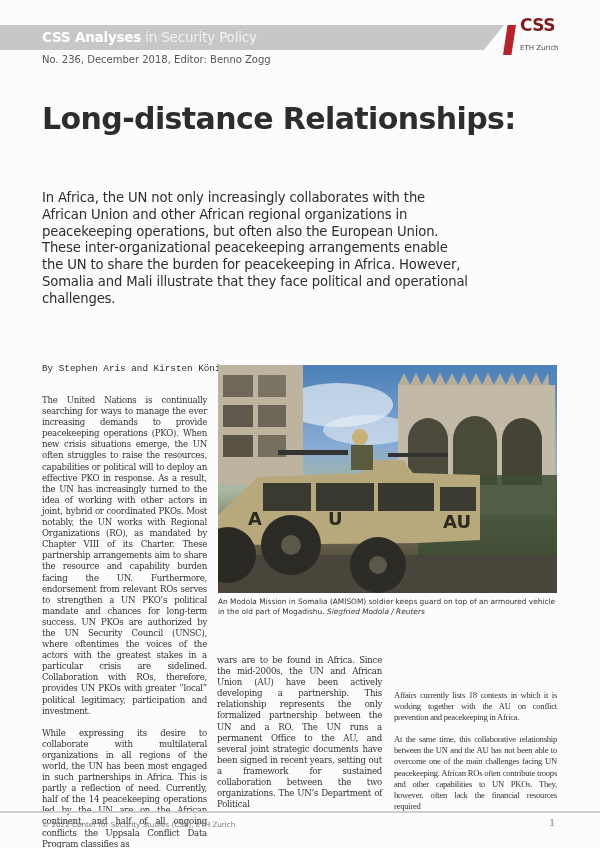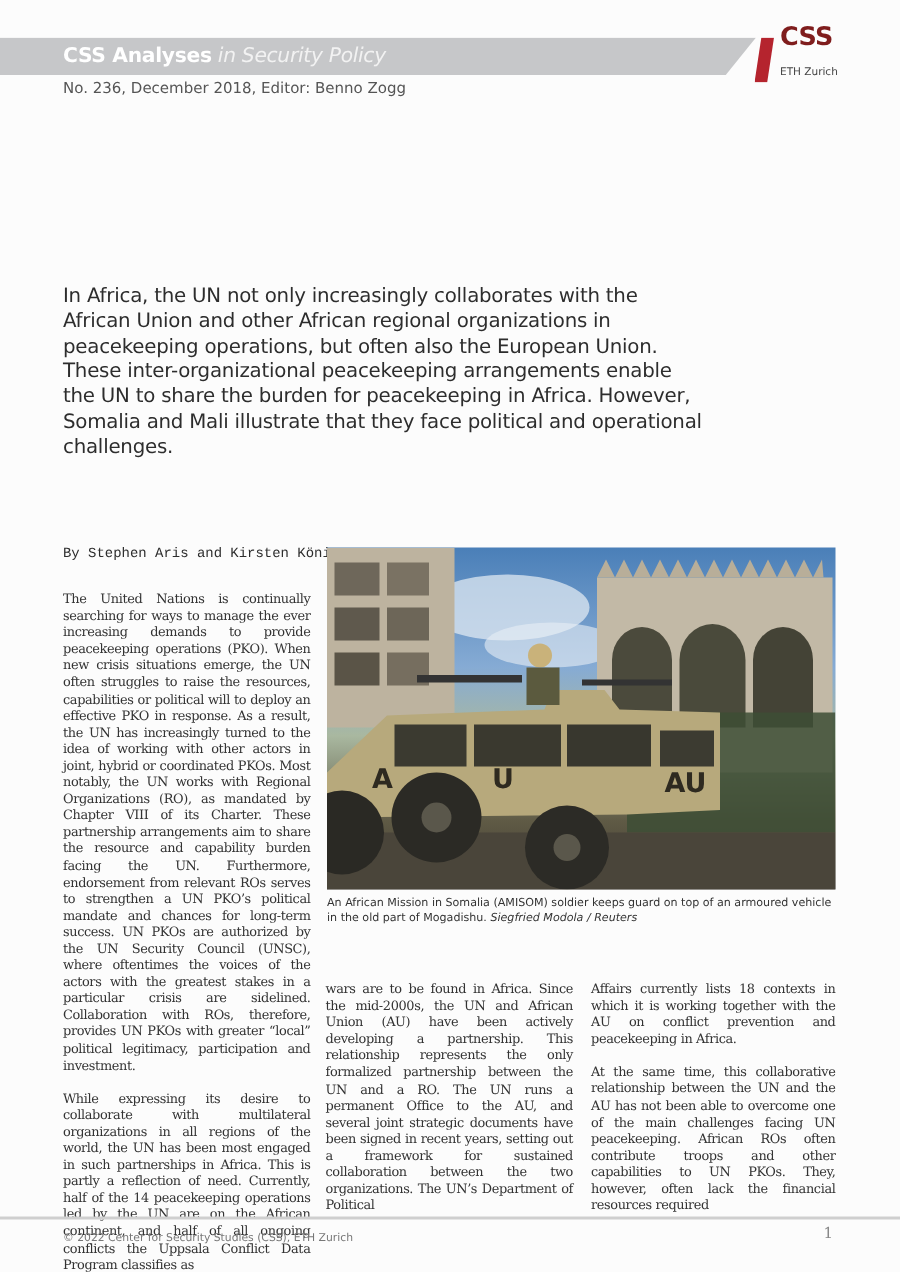--- a/index.html
+++ b/index.html
@@ -14,21 +14,21 @@
   .band {
     left: 0; top: 25px; width: 504px; height: 25px;
     background: #c6c7c9;
     clip-path: polygon(0 0, 100% 0, 96% 100%, 0 100%);
   }
   .band-title {
     left: 42px; top: 29px; font-size: 13.5px; color: #ffffff; white-space: nowrap;
     letter-spacing: -0.2px;
   }
   .band-title b { font-weight: bold; }
-  .band-title span.light { font-weight: normal; color: #f2f2f2; font-style: italic; }
+  .band-title span.light { font-weight: normal; color: #f2f2f2; }
   .red-bar {
     left: 503px; top: 25px; width: 13px; height: 30px; background: #b5242e;
     clip-path: polygon(35% 0, 100% 0, 65% 100%, 0 100%);
   }
   .logo-css {
     left: 520px; top: 15px; font-size: 17px; font-weight: bold; color: #7f1d1d; letter-spacing: -0.5px;
   }
   .logo-eth {
     left: 520px; top: 44px; font-size: 7px; color: #444; white-space: nowrap;
   }
@@ -53,21 +53,21 @@
 
   
   .col {
     font-family: "DejaVu Serif", "Liberation Serif", serif;
     font-size: 8.6px; line-height: 11.1px; color: #333;
     text-align: justify; hyphens: auto; letter-spacing: -0.25px;
   }
   .col p { margin: 0 0 11px 0; }
   .col1 { left: 42px; top: 395px; width: 165px; }
   .col2 { left: 217px; top: 655px; width: 165px; }
-  .col3 { left: 394px; top: 655px; width: 163px; }
+  .col3 { left: 394px; top: 690px; width: 163px; font-family: Liberation Serif, serif; }
 
   
   .photo {
     left: 218px; top: 365px; width: 339px; height: 228px; overflow: hidden;
     background: linear-gradient(180deg, #4a7fb8 0%, #86abd4 35%, #a9b8a0 55%, #5f5a45 80%, #3e3a30 100%);
   }
   .photo svg { display: block; }
   .caption {
     left: 218px; top: 597px; width: 345px;
     font-size: 7.4px; line-height: 9.6px; color: #333;
@@ -88,20 +88,21 @@
 <div class="abs band"></div>
 <div class="abs band-title">
   <b>CSS Analyses</b><span class="light"> in Security Policy</span>
 </div>
 <div class="abs red-bar"></div>
 <div class="abs logo-css">CSS</div>
 <div class="abs logo-eth">ETH Zurich</div>
 <div class="abs issue">No. 236, December 2018, Editor: Benno Zogg</div>
 
 <div class="abs title">
+  <div>Long-distance Relationships:</div>
 </div>
 <div class="abs lead">In Africa, the UN not only increasingly collaborates with the African Union and other African regional organizations in peacekeeping operations, but often also the European Union. These inter-organizational peacekeeping arrangements enable the UN to share the burden for peacekeeping in Africa. However, Somalia and Mali illustrate that they face political and operational challenges.</div>
 
 <div class="abs byline">By Stephen Aris and Kirsten König</div>
 
 <div class="abs col col1">
   <p>The United Nations is continually searching for ways to manage the ever increasing demands to provide peacekeeping operations (PKO). When new crisis situations emerge, the UN often struggles to raise the resources, capabilities or political will to deploy an effective PKO in response. As a result, the UN has increasingly turned to the idea of working with other actors in joint, hybrid or coordinated PKOs. Most notably, the UN works with Regional Organizations (RO), as mandated by Chapter VIII of its Charter. These partnership arrangements aim to share the resource and capability burden facing the UN. Furthermore, endorsement from relevant ROs serves to strengthen a UN PKO’s political mandate and chances for long-term success. UN PKOs are authorized by the UN Security Council (UNSC), where oftentimes the voices of the actors with the greatest stakes in a particular crisis are sidelined. Collaboration with ROs, therefore, provides UN PKOs with greater “local” political legitimacy, participation and investment.</p>
   <p>While expressing its desire to collaborate with multilateral organizations in all regions of the world, the UN has been most engaged in such partnerships in Africa. This is partly a reflection of need. Currently, half of the 14 peacekeeping operations led by the UN are on the African continent, and half of all ongoing conflicts the Uppsala Conflict Data Program classifies as</p>
 </div>
 
@@ -146,21 +147,21 @@
     <circle cx="160" cy="200" r="28" fill="#2c2b26"></circle>
     <circle cx="160" cy="200" r="9" fill="#5a574b"></circle>
     <circle cx="10" cy="190" r="28" fill="#2a2924"></circle>
 
     <text x="30" y="160" font-family="DejaVu Sans, sans-serif" font-weight="bold" font-size="18" fill="#2e2a20">A</text>
     <text x="110" y="160" font-family="DejaVu Sans, sans-serif" font-weight="bold" font-size="18" fill="#2e2a20">U</text>
     <text x="225" y="163" font-family="DejaVu Sans, sans-serif" font-weight="bold" font-size="18" fill="#2e2a20">AU</text>
   </svg>
 </div>
 <div class="abs caption">
-  <span>An African Mission in Somalia (AMISOM) soldier keeps guard on top of an armoured vehicle in the old part of Mogadishu. </span><i>Siegfried Modola / Reuters</i>
+  <span>An Modola Mission in Somalia (AMISOM) soldier keeps guard on top of an armoured vehicle in the old part of Mogadishu. </span><i>Siegfried Modola / Reuters</i>
 </div>
 
 <div class="abs col col2">
   <p>wars are to be found in Africa. Since the mid-2000s, the UN and African Union (AU) have been actively developing a partnership. This relationship represents the only formalized partnership between the UN and a RO. The UN runs a permanent Office to the AU, and several joint strategic documents have been signed in recent years, setting out a framework for sustained collaboration between the two organizations. The UN’s Department of Political</p>
 </div>
 
 <div class="abs col col3">
   <p>Affairs currently lists 18 contexts in which it is working together with the AU on conflict prevention and peacekeeping in Africa.</p>
   <p>At the same time, this collaborative relationship between the UN and the AU has not been able to overcome one of the main challenges facing UN peacekeeping. African ROs often contribute troops and other capabilities to UN PKOs. They, however, often lack the financial resources required</p>
 </div>

